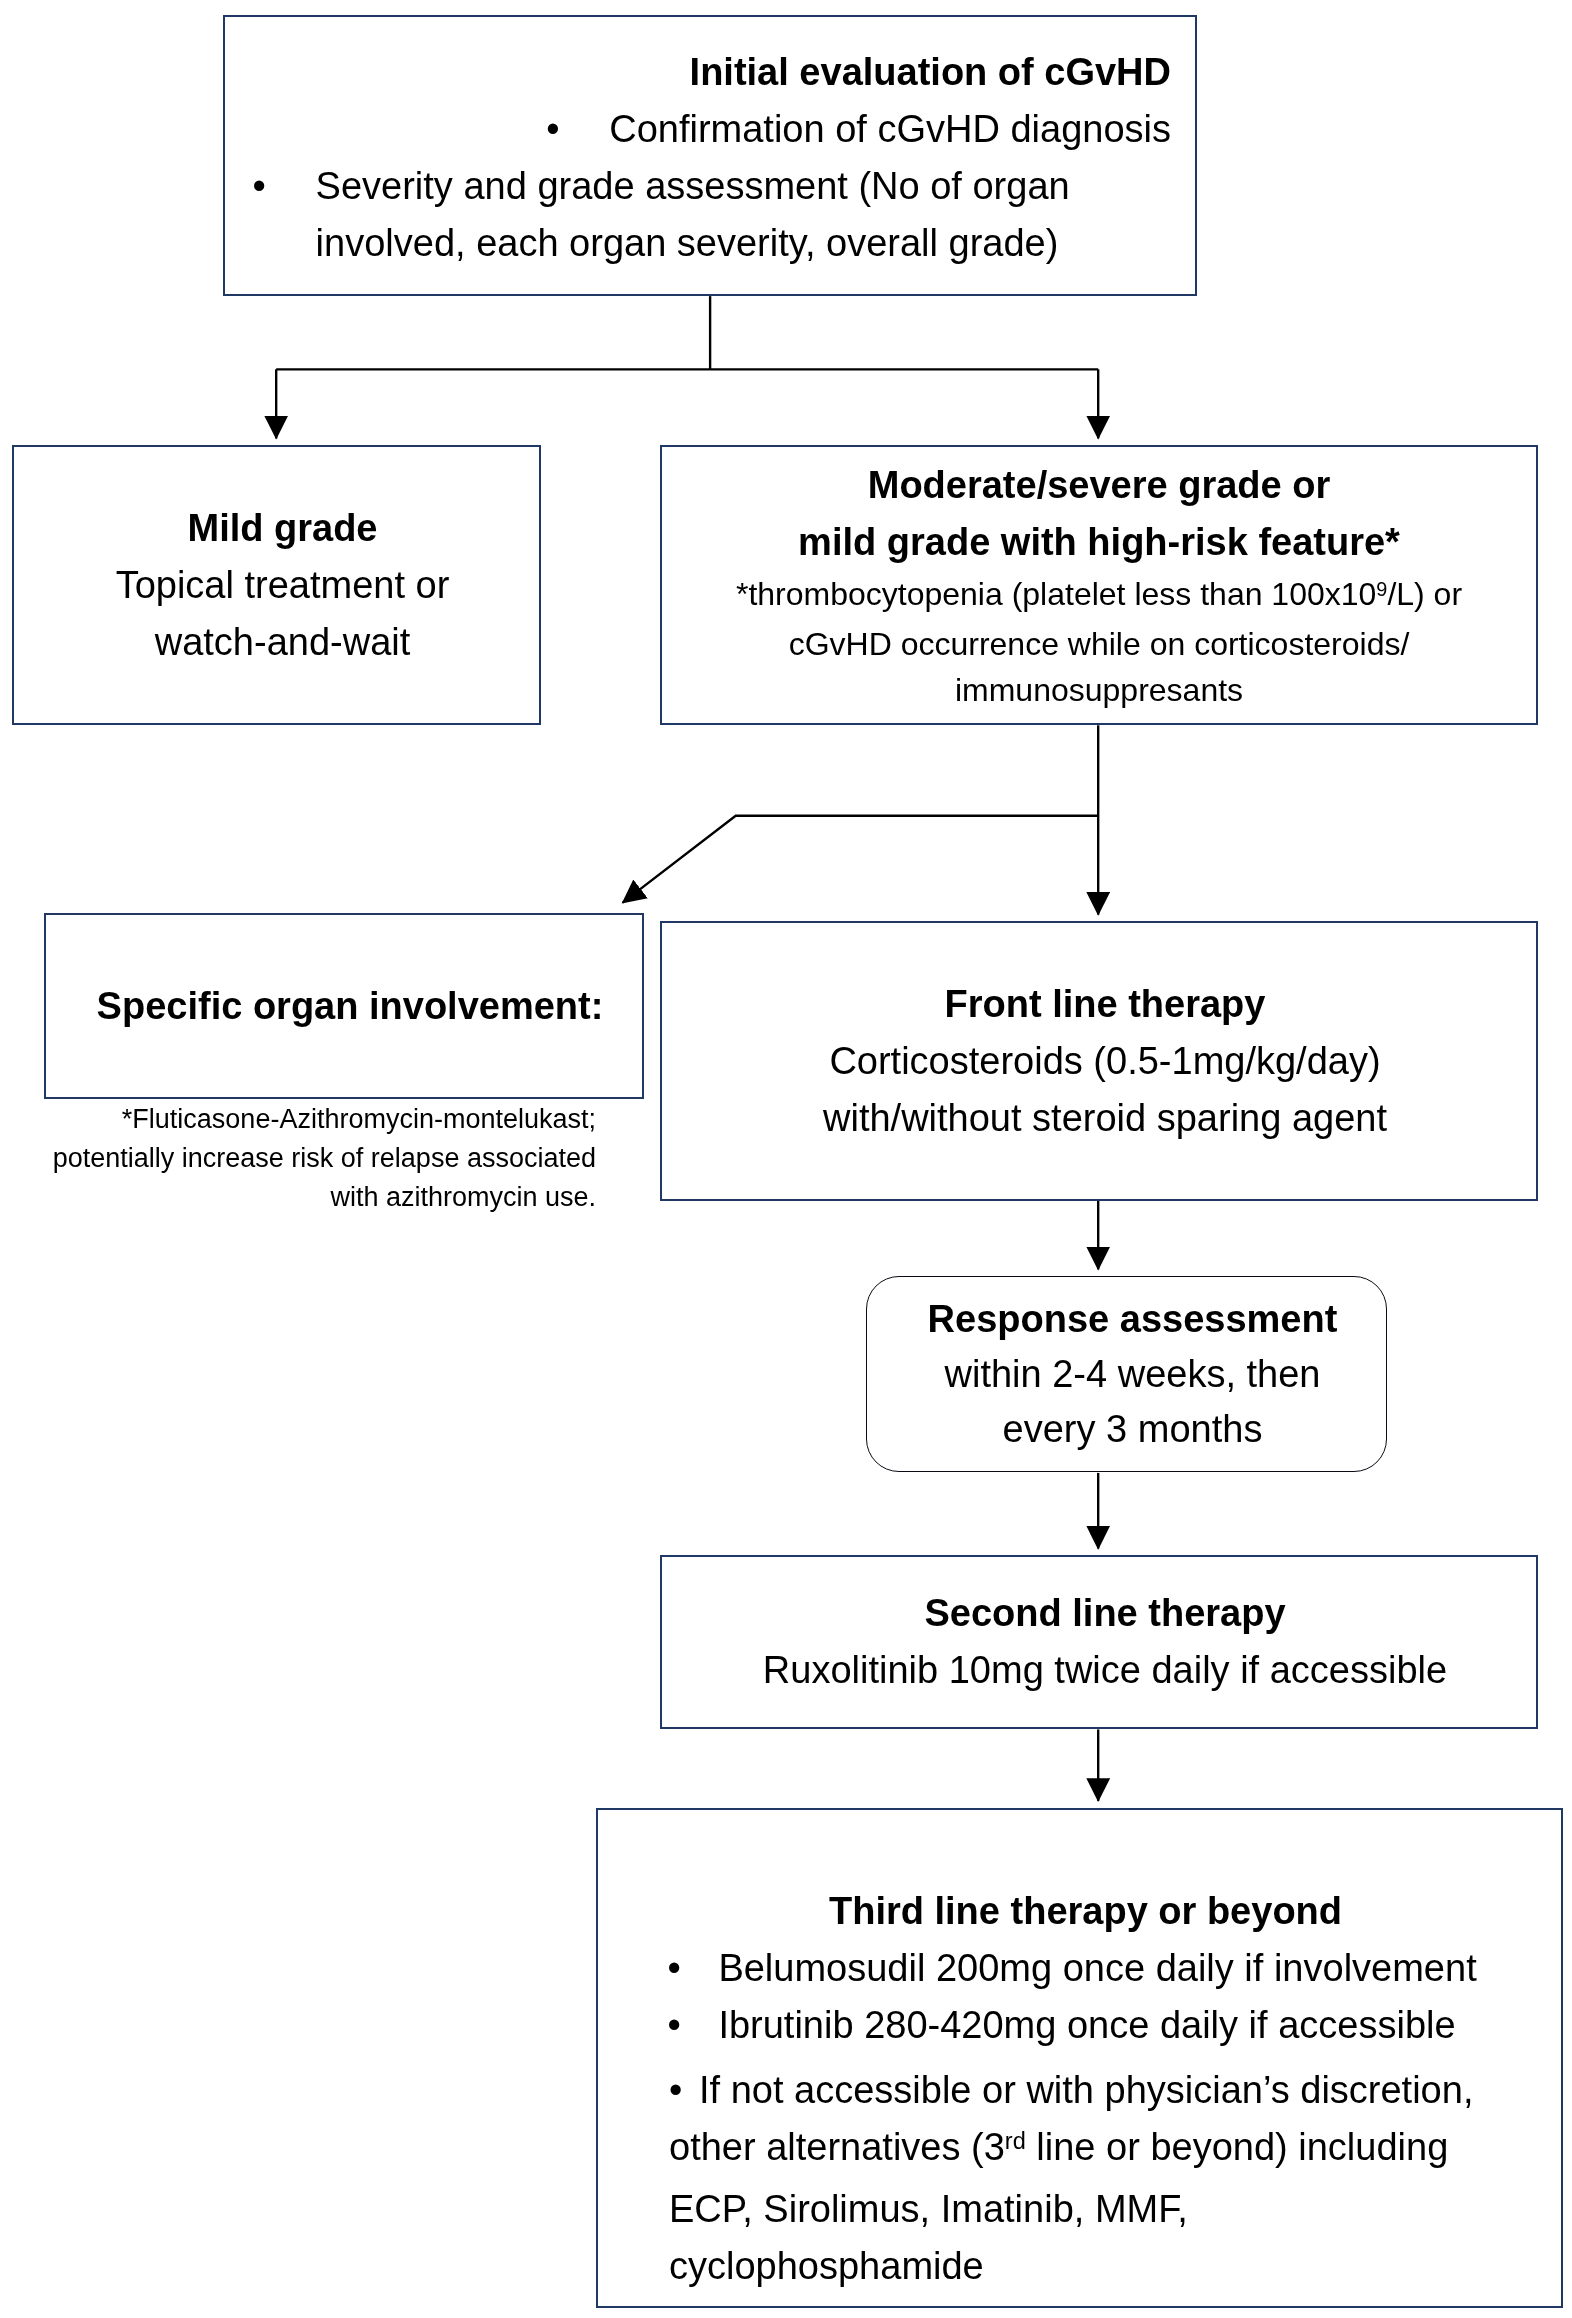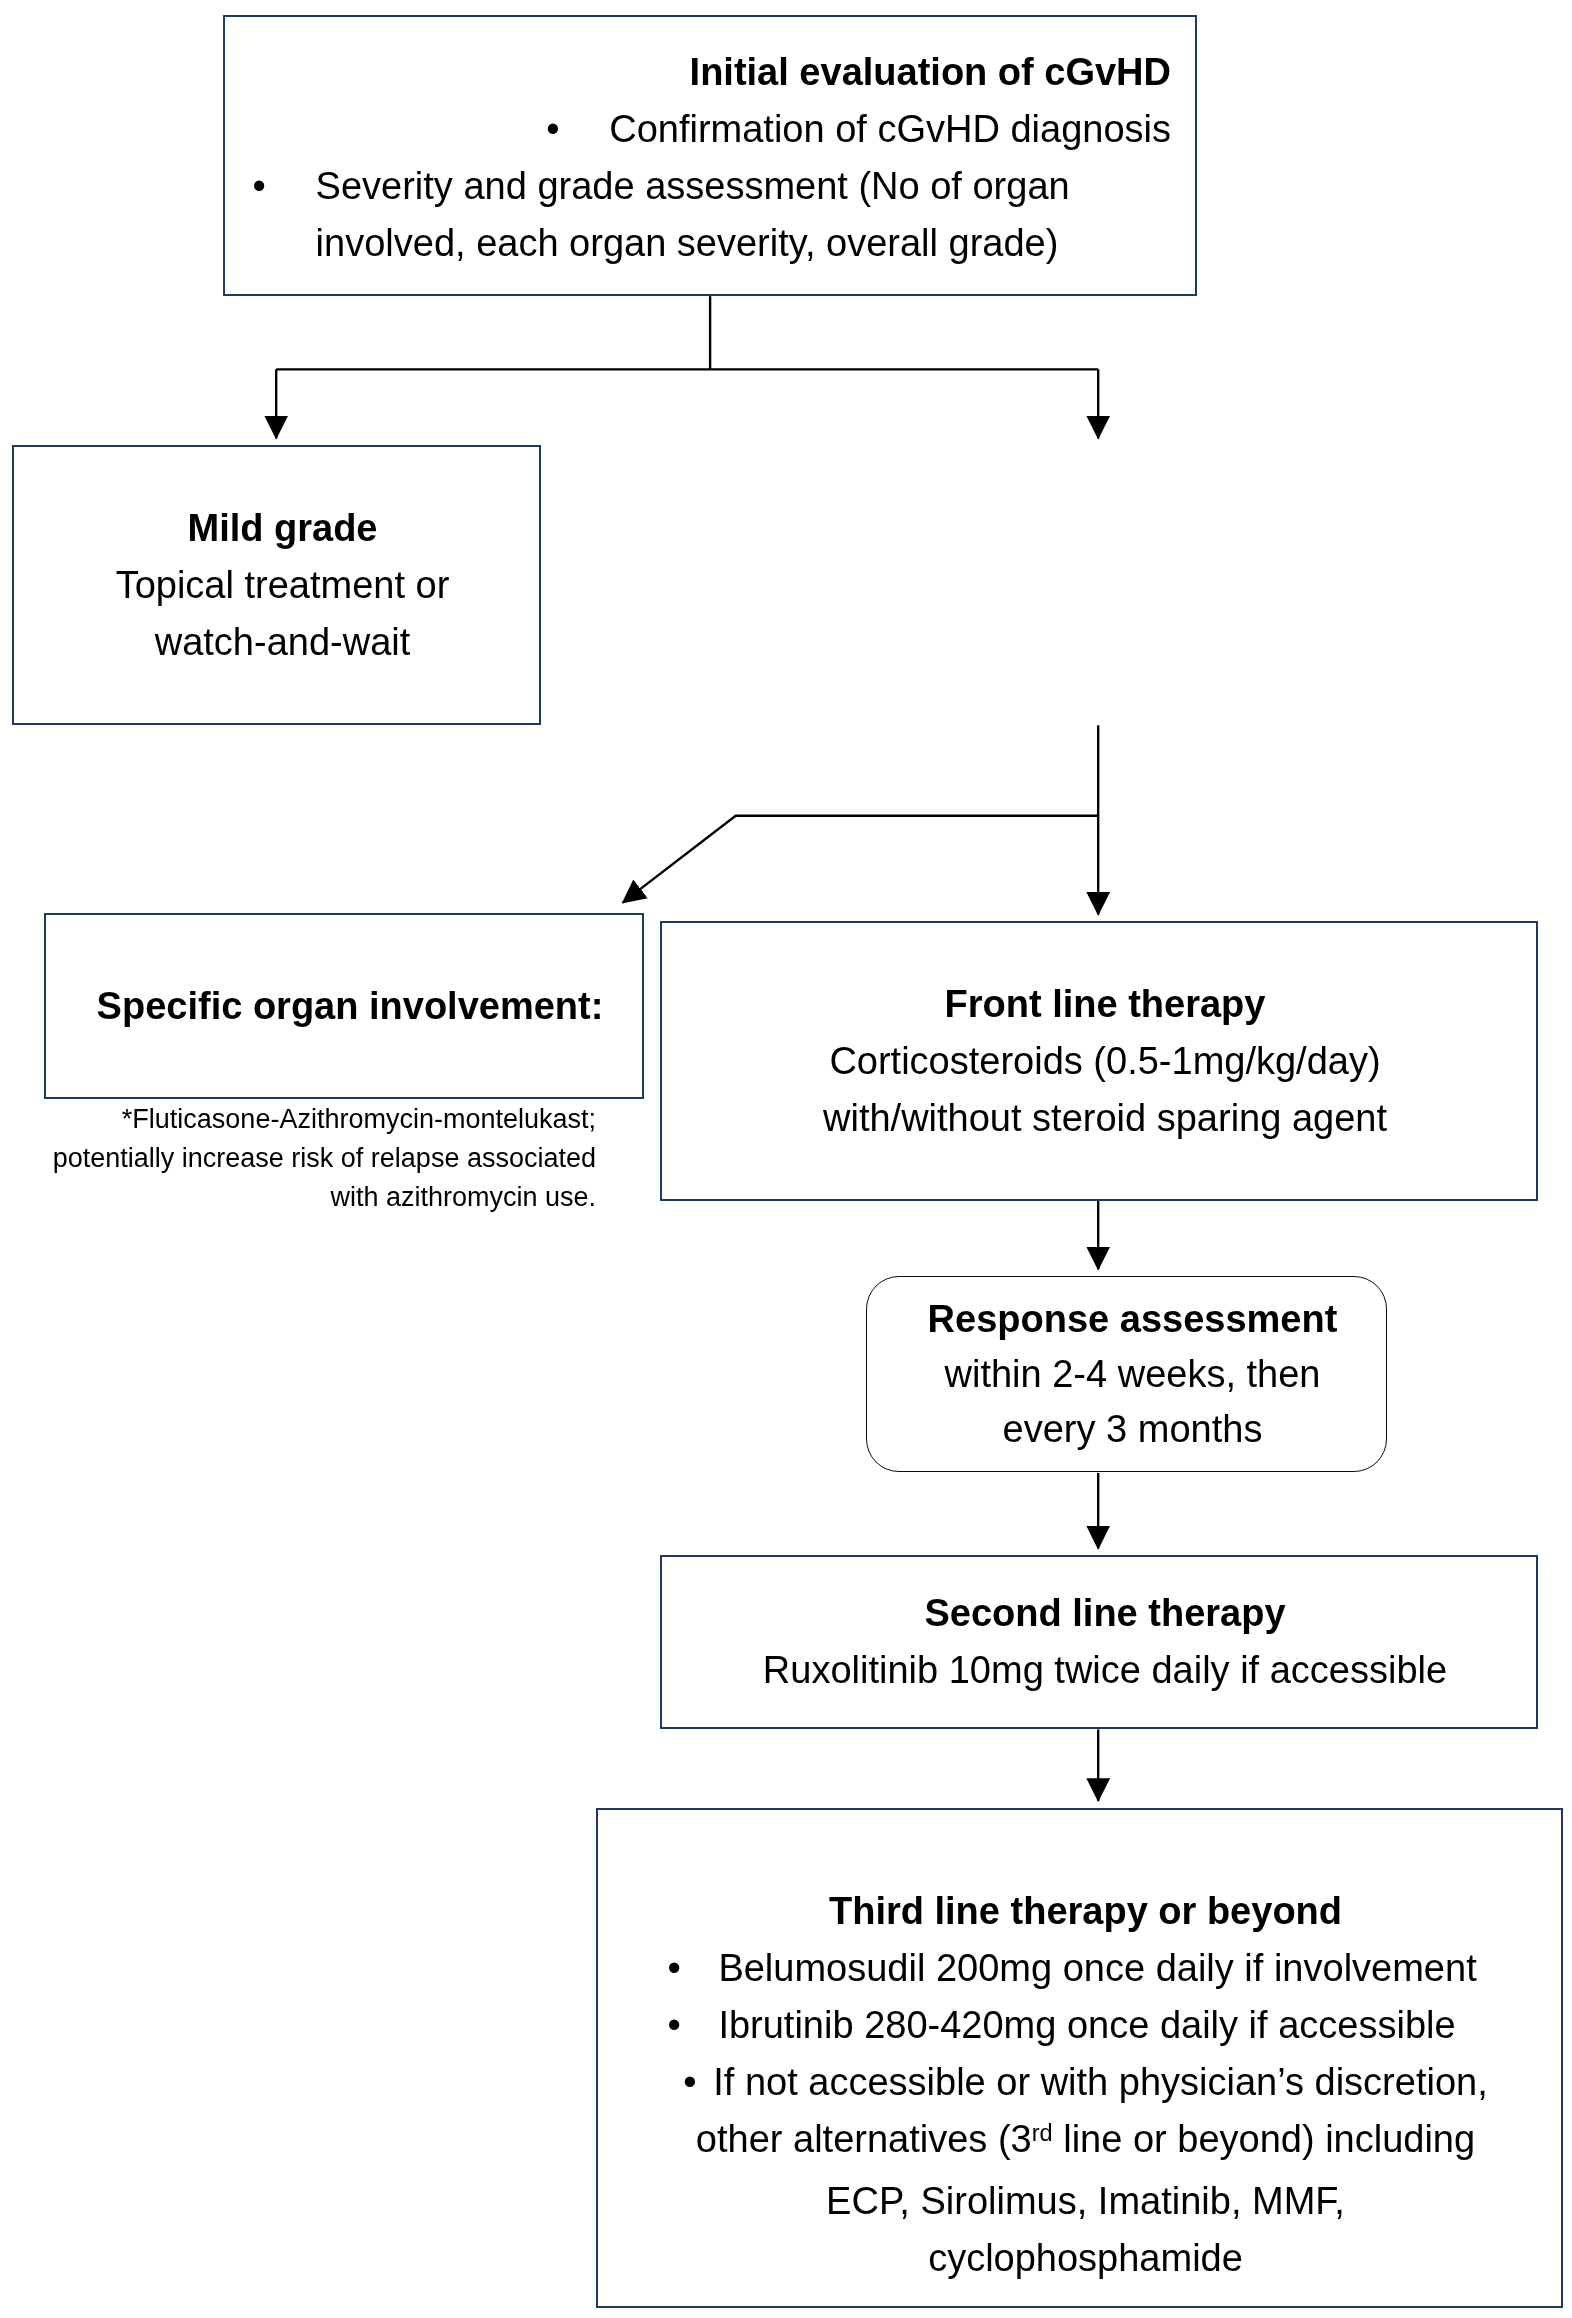--- a/index.html
+++ b/index.html
@@ -59,21 +59,21 @@
     left: 36px; top: 1100px; width: 560px;
     font-size: 27px; line-height: 39px;
     text-align: right;
   }
   .frontline-box  { left: 660px; top: 921px; width: 878px; height: 280px; }
   .response-box   { left: 866px; top: 1276px; width: 521px;  height: 196px; border: 1.8px solid #0a0a14; border-radius: 33px; line-height: 55px; }
   .secondline-box { left: 660px; top: 1555px; width: 878px; height: 174px; }
   .thirdline-box  { left: 596px; top: 1808px; width: 967px; height: 500px; padding-top: 73px; }
   .thirdline-box .bullet-row { padding-left: 55px; }
   .thirdline-box .bullet-marker { width: 51px; padding-left: 2.4px; }
-  .thirdline-box .bullet3 { max-width: 833px; margin: 0 auto; text-align: center; }
+  .thirdline-box .bullet3 { max-width: 833px; margin: 8px auto; text-align: left; }
   .inline-marker { padding-right: 16.7px; }
 </style>
 </head>
 <body>
 
 <div class="page">
 
   <svg class="connectors" viewBox="0 0 2641 3895" xmlns="http://www.w3.org/2000/svg">
     <defs>
       <marker id="arrow" markerWidth="12" markerHeight="12" refX="9.5" refY="5" orient="auto">
@@ -111,20 +111,25 @@
       <div class="bullet-text">Severity and grade assessment (No of organ involved, each organ severity, overall grade)</div>
     </div>
   </div>
 
   <div class="box mild-box center-v">
     <div class="box-title">Mild grade</div>
     <div>Topical treatment or</div>
     <div>watch-and-wait</div>
   </div>
 
+  <div class="box moderate-box center-v">
+    <div class="box-title">Moderate/severe grade or</div>
+    <div class="box-title">mild grade with high-risk feature*</div>
+    <div class="moderate-note"><span>*thrombocytopenia (platelet less than 100x10</span><span class="sup">9</span><span>/L) or cGvHD occurrence while on corticosteroids/ immunosuppresants</span></div>
+  </div>
 
   <div class="box organ-box center-v">
     <div class="box-title">Specific organ involvement:</div>
   </div>
   <div class="organ-footnote">*Fluticasone-Azithromycin-montelukast; potentially increase risk of relapse associated with azithromycin use.</div>
 
   <div class="box frontline-box center-v">
     <div class="box-title">Front line therapy</div>
     <div>Corticosteroids (0.5-1mg/kg/day)</div>
     <div>with/without steroid sparing agent</div>

